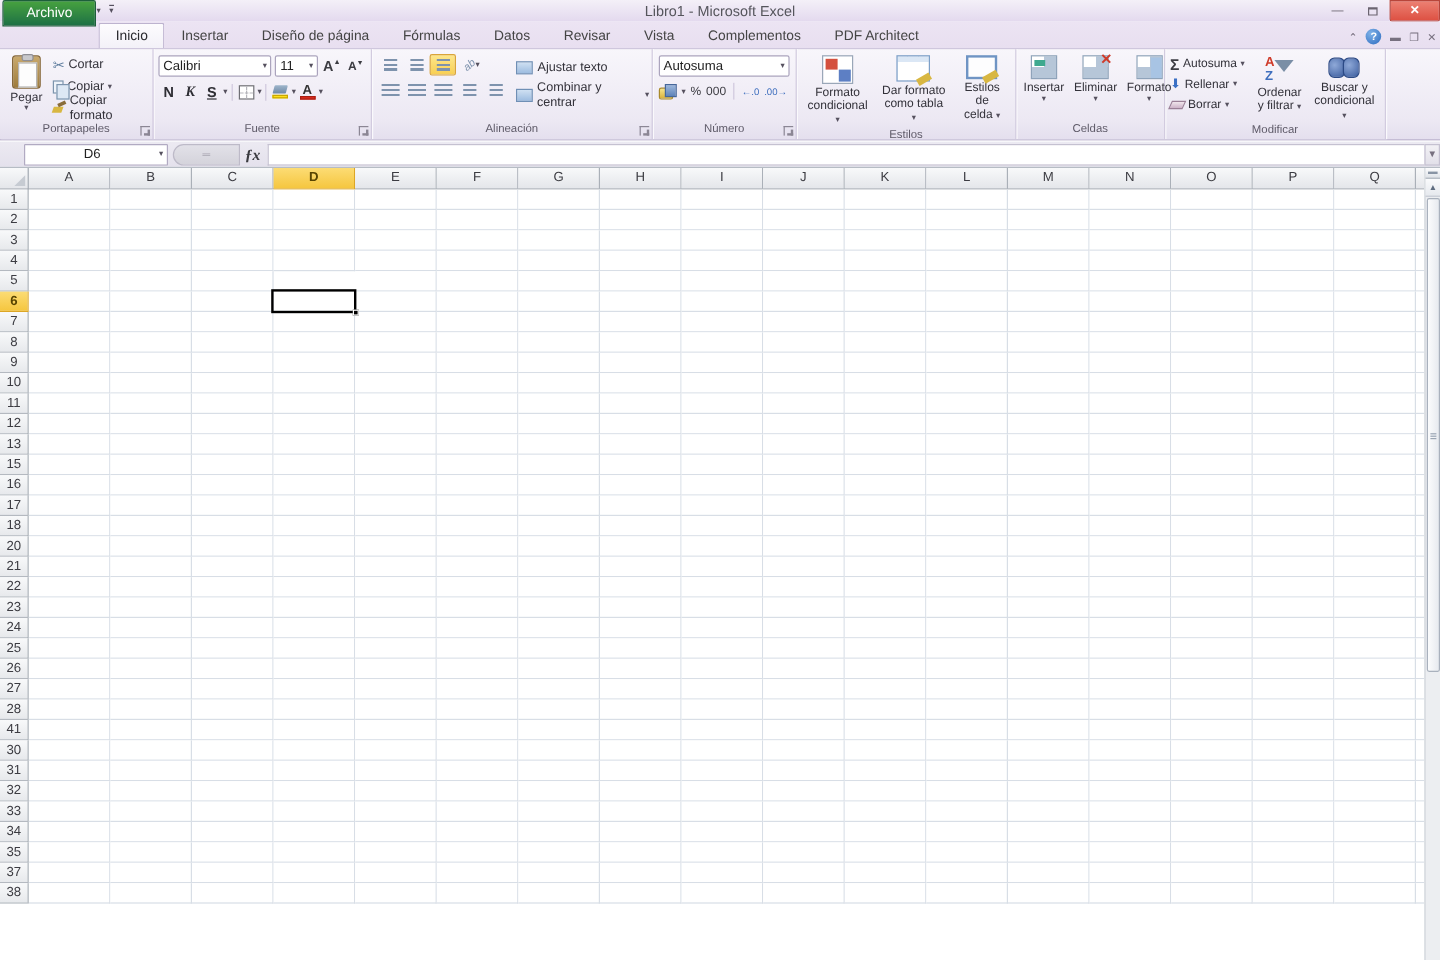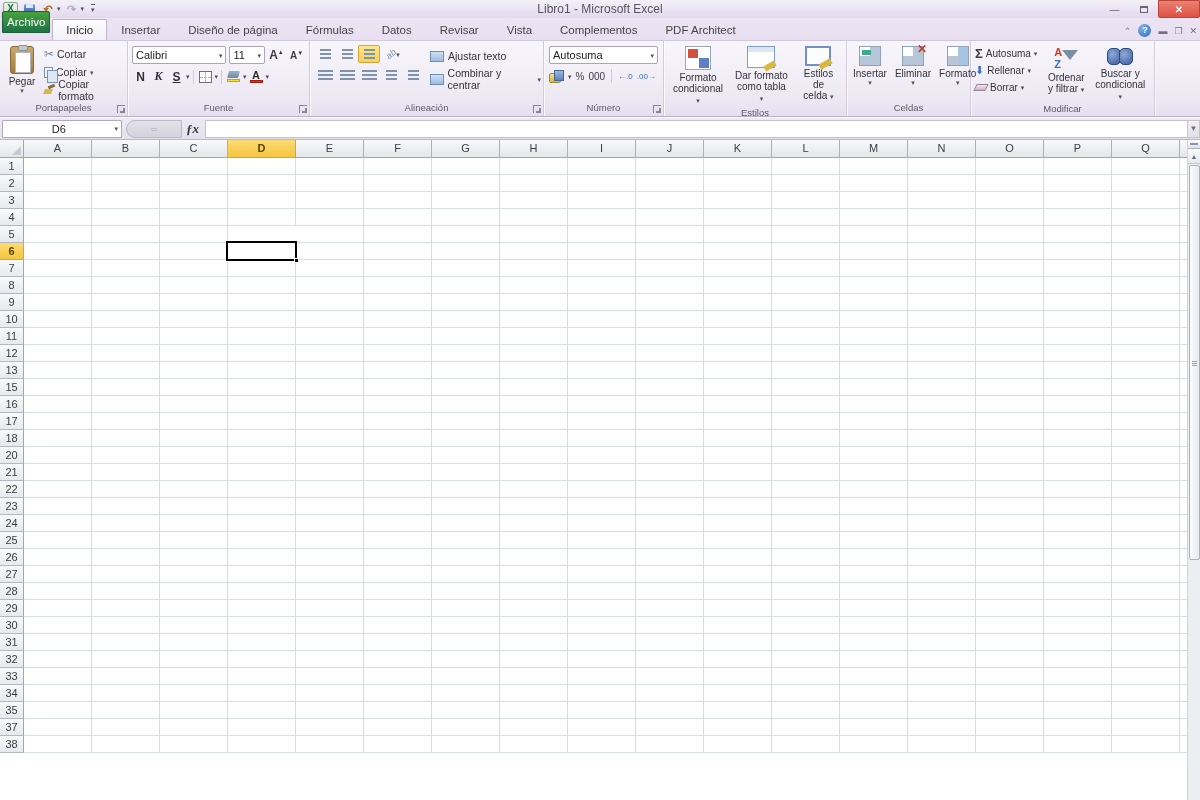--- a/index.html
+++ b/index.html
@@ -24,21 +24,21 @@
   .wc-btn { width:29px; height:18px; display:flex; align-items:center; justify-content:center;
     color:#6b6470; font-size:10px; border:1px solid transparent; }
   .wc-close { width:42px; background:linear-gradient(#ec8173,#dd5143); color:#fff; border:1px solid #b8453a; border-radius:0 0 2px 2px; font-weight:bold; }
   .glyph-restore { width:8px; height:7px; border:1px solid #6b6470; border-top-width:2px; position:relative; }
 
   
   .tabrow { position:absolute; top:18px; left:0; width:1200px; height:22px;
     background:linear-gradient(#ece4f3,#e8dff0); display:flex; align-items:flex-end; }
   .tab { padding:4px 13px 4px; font-size:11.5px; color:#444; border:1px solid transparent; border-bottom:none; cursor:default; }
   .tab-file { background:linear-gradient(#47a23f,#1e7145); color:#fff; border:1px solid #1c5f3a; border-radius:2px 2px 0 0;
-    padding:4px 4px; margin:0 2px 7px 2px; }
+    padding:4px 19px; margin:0 2px 18px 2px; }
   .tab-active { background:linear-gradient(#fdfcfe,#f3f1f8); border:1px solid #bdb3cf; border-bottom:none; border-radius:2px 2px 0 0; color:#2a2a2e; }
   .tabrow-right { position:absolute; right:3px; bottom:3px; display:flex; gap:7px; align-items:center; }
   .tr-ic { color:#77707f; font-size:9px; line-height:10px; }
   .help-ic { width:13px; height:13px; border-radius:50%; background:radial-gradient(circle at 35% 30%,#7fb2e8,#2d6bbf); color:#fff;
     font-size:9px; font-weight:bold; text-align:center; line-height:13px; }
 
   
   .ribbon { position:absolute; top:40px; left:0; width:1200px; height:77px;
     background:linear-gradient(#f8f6fb,#ece8f3 80%,#e4dfee); border-top:1px solid #cfc7dd; border-bottom:1px solid #b9aecb; display:flex; }
   .rgroup { height:100%; display:flex; flex-direction:column; border-right:1px solid #d2cbdf; box-shadow:1px 0 0 #faf9fc; position:relative; padding:2px 2px 0 2px; }
@@ -123,21 +123,21 @@
   .sort-ic .fun { position:absolute; right:1px; top:4px; width:0; height:0; border-left:8px solid transparent; border-right:8px solid transparent; border-top:10px solid #7a8ea6; }
   .bino-ic { width:26px; height:20px; position:relative; }
   .bino-ic::before,.bino-ic::after { content:""; position:absolute; top:2px; width:12px; height:15px; border-radius:5px;
       background:radial-gradient(circle at 35% 35%,#8fa9d8,#3c5d9e); border:1px solid #2c4a85; }
   .bino-ic::before { left:0; } .bino-ic::after { right:0; }
   .ed-small { display:flex; align-items:center; gap:3px; height:17px; font-size:10px; color:#33323a; }
 
   
   .fbar { position:absolute; top:118px; left:0; width:1200px; height:22px;
     background:linear-gradient(#eceaf2,#e4e1ec); border-bottom:1px solid #b6bcc4; display:flex; align-items:center; }
-  .namebox { width:120px; height:18px; background:#fff; border:1px solid #b1aac2; margin-left:2px; display:flex; align-items:center; border-radius:1px; }
+  .namebox { width:120px; height:18px; background:#fff; border:1px solid #b1aac2; margin-left:20px; display:flex; align-items:center; border-radius:1px; }
   .namebox .nval { flex:1; text-align:center; font-size:11px; color:#222; }
   .namebox .drop { padding-right:3px; }
   .fx-capsule { width:56px; height:18px; background:linear-gradient(#e2e1e8,#d4d3db); border:1px solid #bdbac8; border-radius:9px 0 0 9px; margin-left:4px;
       display:flex; align-items:center; justify-content:center; color:#a9a6b2; font-size:9px; }
   .fx { font-family:"Liberation Serif",serif; font-style:italic; font-weight:bold; font-size:13px; color:#3a3a40; padding:0 6px 0 4px; }
   .finput { flex:1; height:18px; background:#fff; border:1px solid #c5c1d1; border-right:none; }
   .fexpand { width:13px; height:18px; display:flex; align-items:center; justify-content:center; color:#77707f; font-size:8px; background:linear-gradient(#f2f1f5,#e2e0e9); border:1px solid #c5c1d1; }
 
   
   .sheet { position:absolute; top:140px; left:0; width:1187px; bottom:0; background:#fff; overflow:hidden; }
@@ -1027,21 +1027,21 @@
         <div class="cell"></div>
         <div class="cell"></div>
         <div class="cell"></div>
         <div class="cell"></div>
         <div class="cell"></div>
         <div class="cell"></div>
         <div class="cell"></div>
         <div class="cell cfill"></div>
       </div>
       <div class="grow">
-        <div class="rowhdr">29</div>
+        <div class="rowhdr">41</div>
         <div class="cell"></div>
         <div class="cell"></div>
         <div class="cell"></div>
         <div class="cell"></div>
         <div class="cell"></div>
         <div class="cell"></div>
         <div class="cell"></div>
         <div class="cell"></div>
         <div class="cell"></div>
         <div class="cell"></div>

